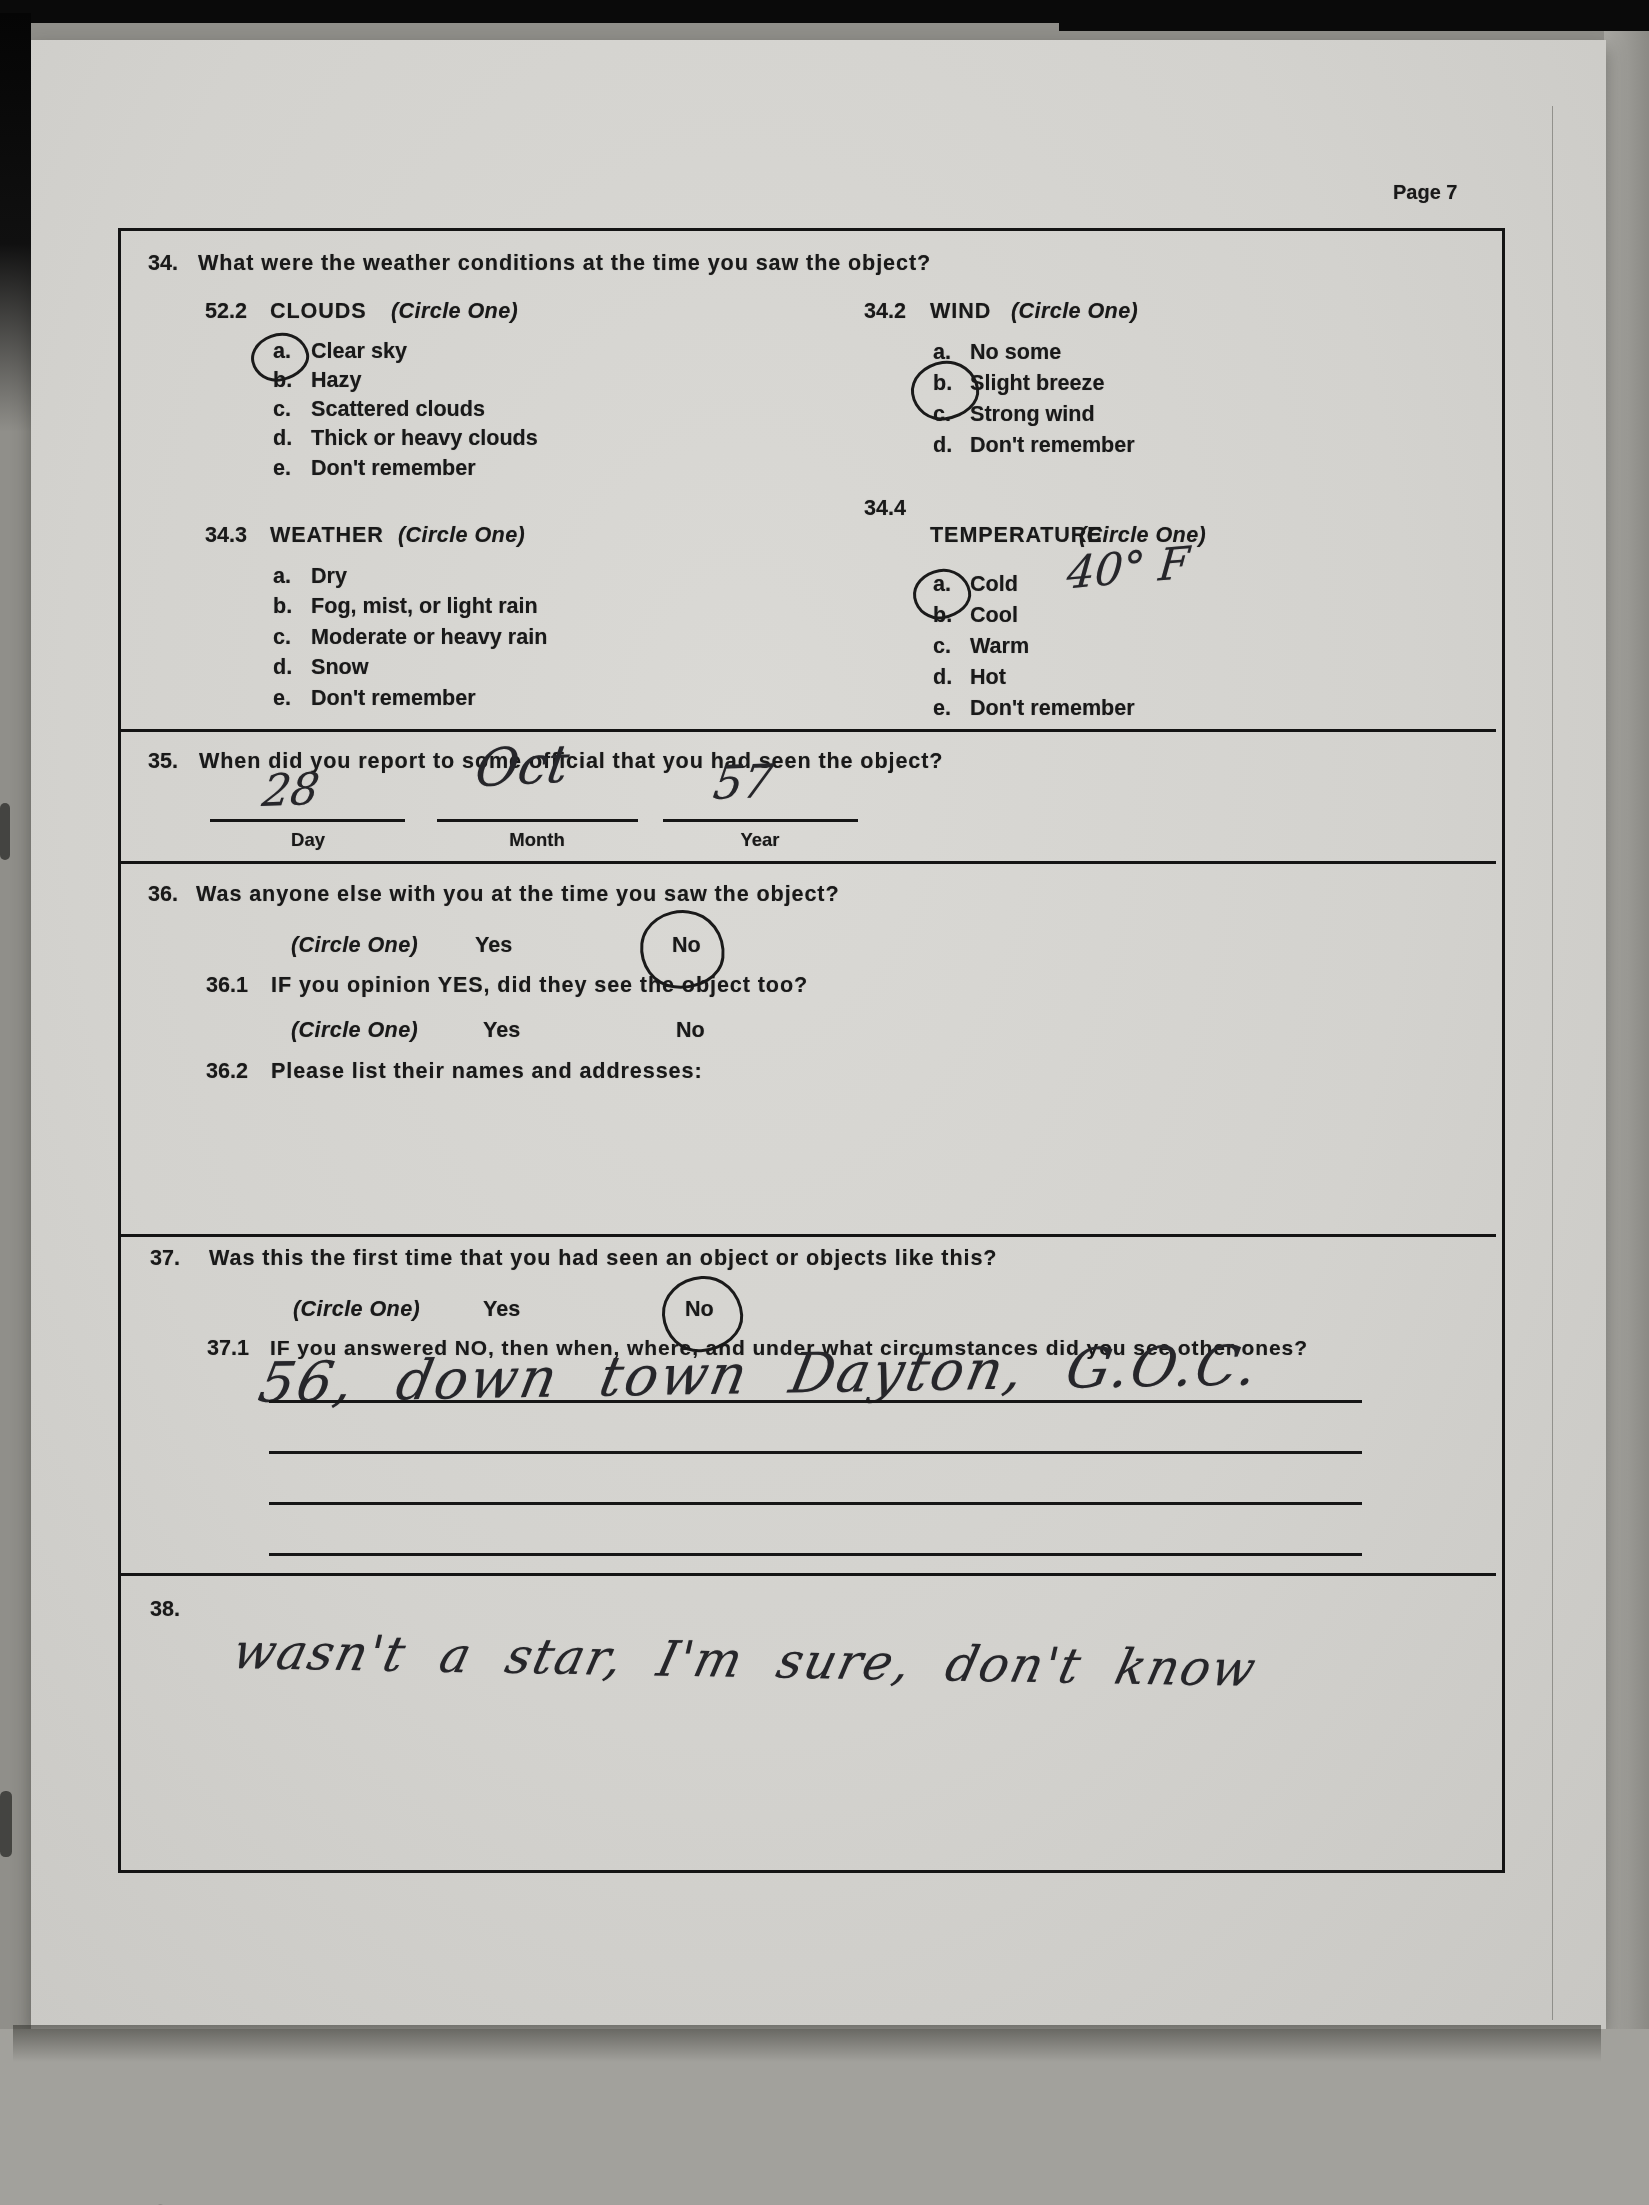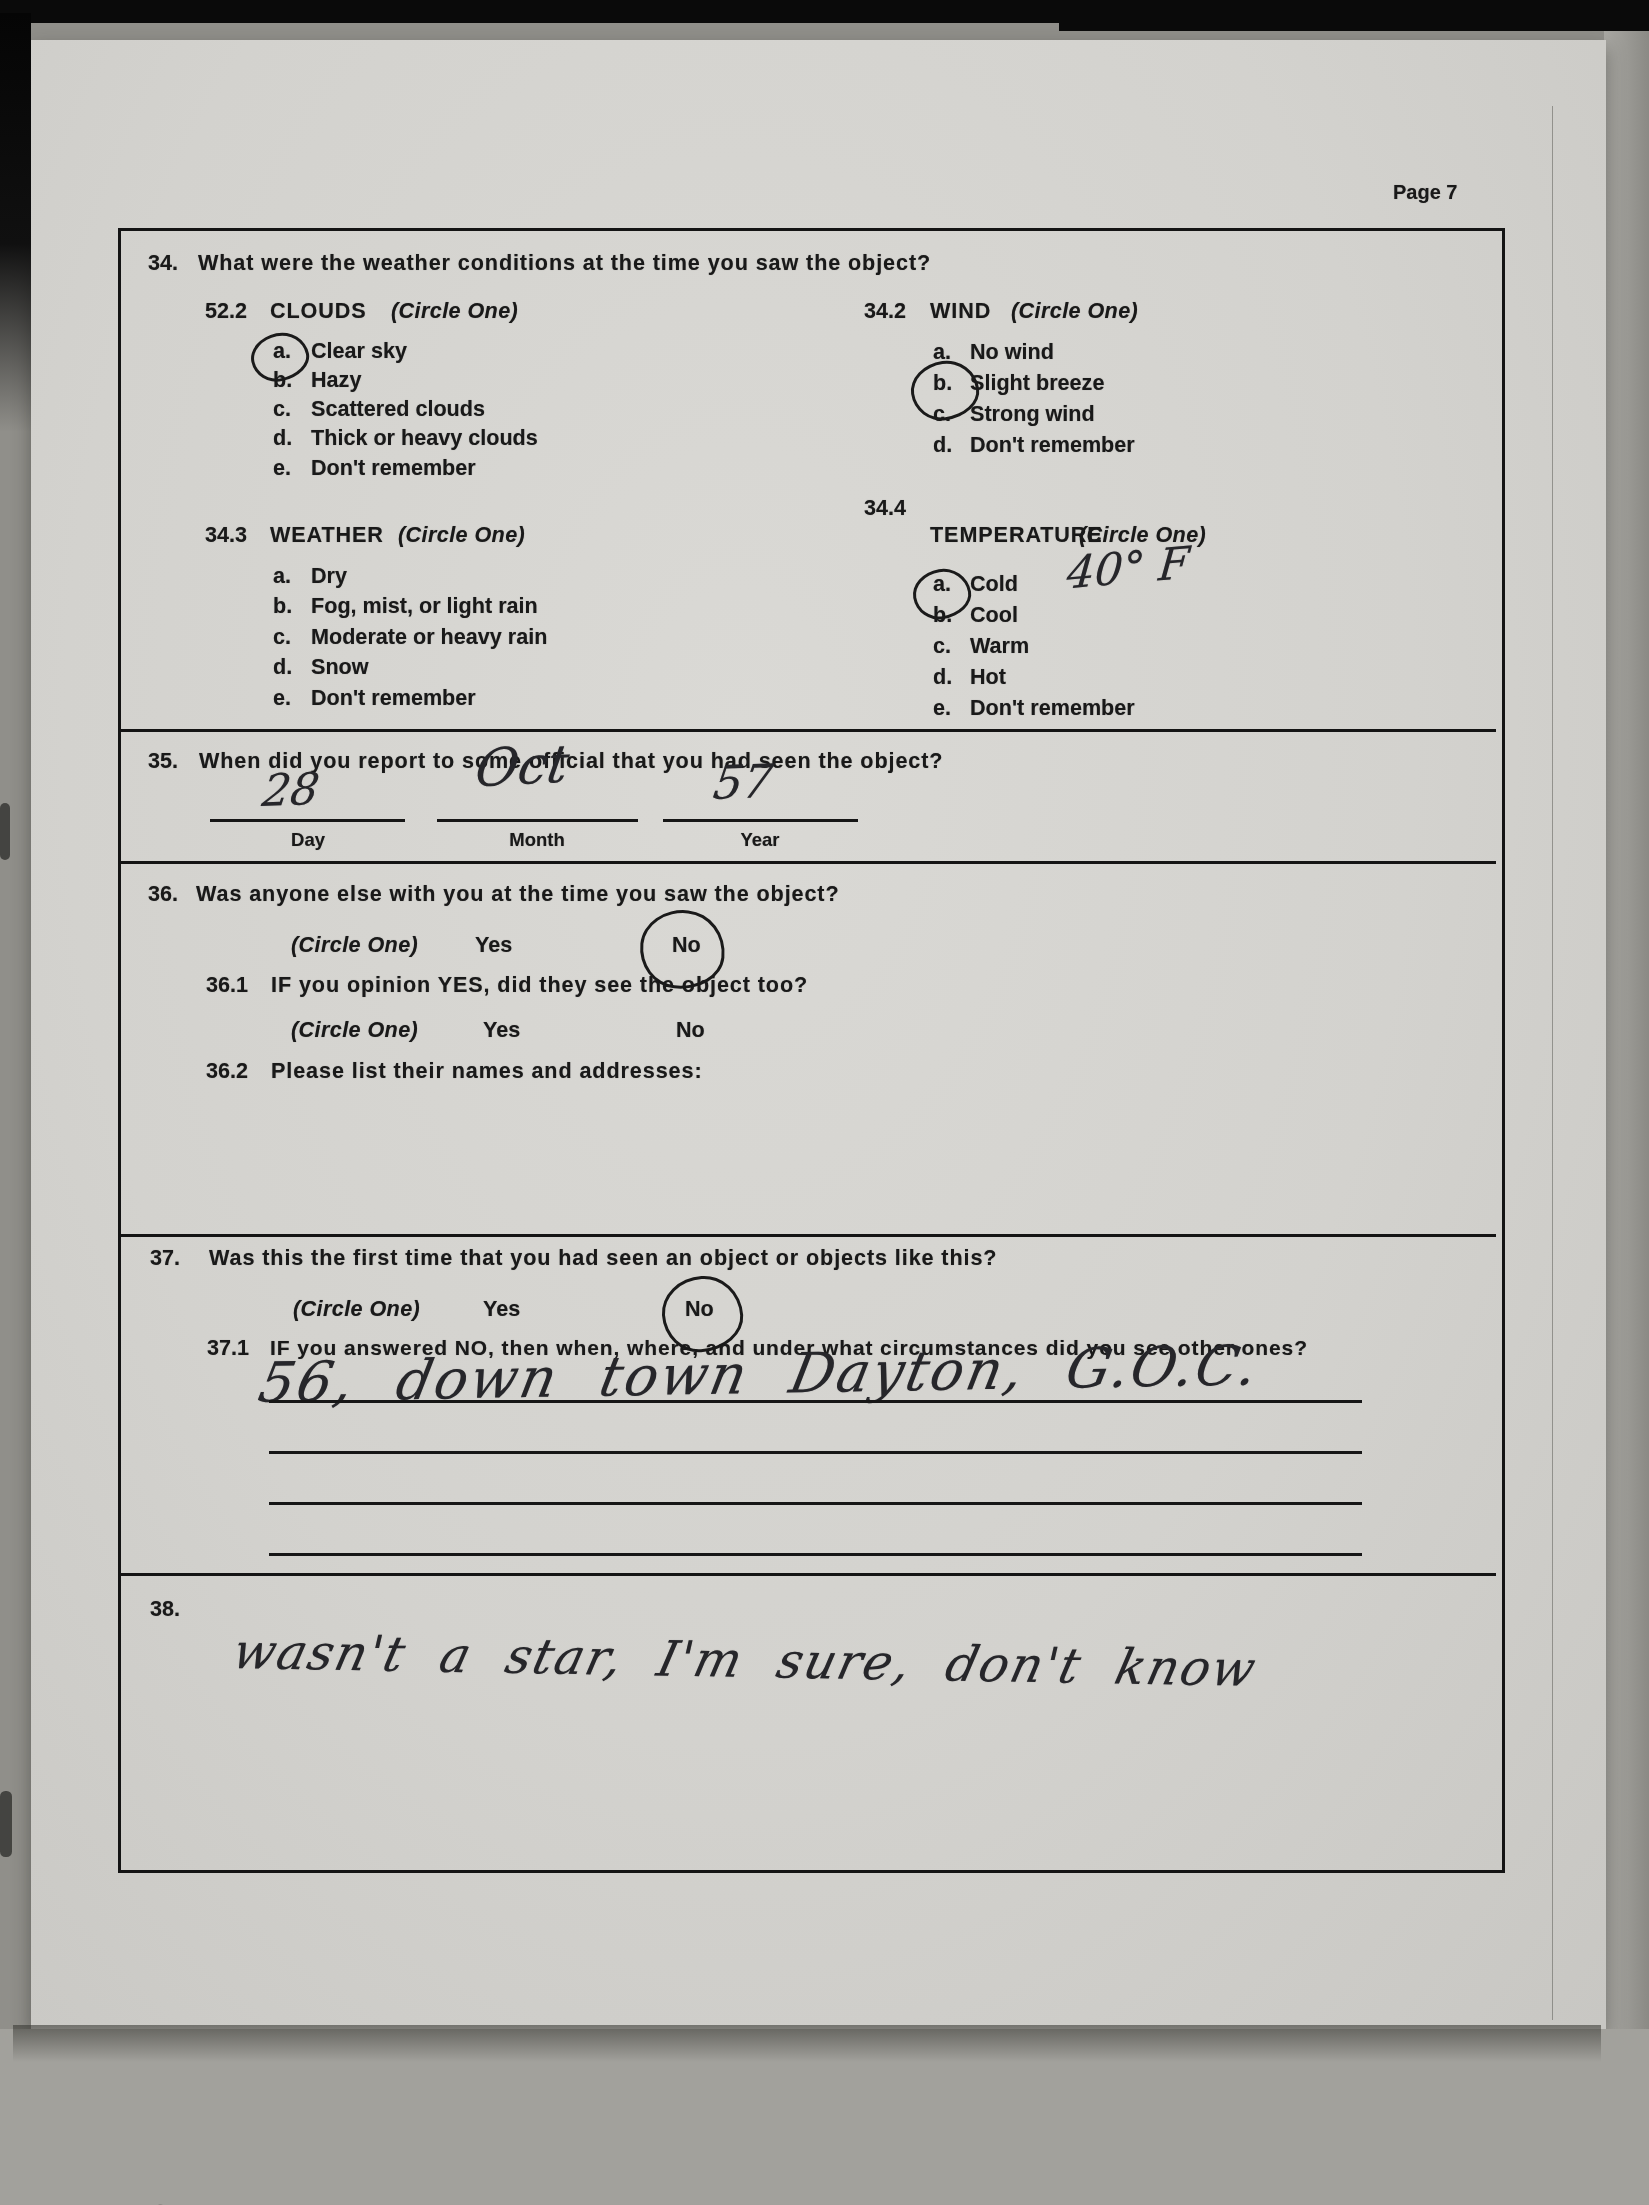--- a/index.html
+++ b/index.html
@@ -82,21 +82,21 @@
   <div class="abs print" style="left:273px;top:426px;">d.</div>
   <div class="abs print" style="left:311px;top:426px;">Thick or heavy clouds</div>
   <div class="abs print" style="left:273px;top:456px;">e.</div>
   <div class="abs print" style="left:311px;top:456px;">Don't remember</div>
   <div class="abs circle-mark" style="left:251px;top:333px;width:52px;height:42px;transform:rotate(-12deg);"></div>
 
   <div class="abs print" style="left:864px;top:299px;">34.2</div>
   <div class="abs print title" style="left:930px;top:299px;">WIND</div>
   <div class="abs print note" style="left:1011px;top:299px;">(Circle One)</div>
   <div class="abs print" style="left:933px;top:340px;">a.</div>
-  <div class="abs print" style="left:970px;top:340px;">No wind</div>
+  <div class="abs print" style="left:970px;top:340px;">No some</div>
   <div class="abs print" style="left:933px;top:371px;">b.</div>
   <div class="abs print" style="left:970px;top:371px;">Slight breeze</div>
   <div class="abs print" style="left:933px;top:402px;">c.</div>
   <div class="abs print" style="left:970px;top:402px;">Strong wind</div>
   <div class="abs print" style="left:933px;top:433px;">d.</div>
   <div class="abs print" style="left:970px;top:433px;">Don't remember</div>
   <div class="abs circle-mark" style="left:911px;top:361px;width:62px;height:53px;transform:rotate(-8deg);"></div>
 
   <div class="abs print" style="left:205px;top:523px;">34.3</div>
   <div class="abs print title" style="left:270px;top:523px;">WEATHER</div>

